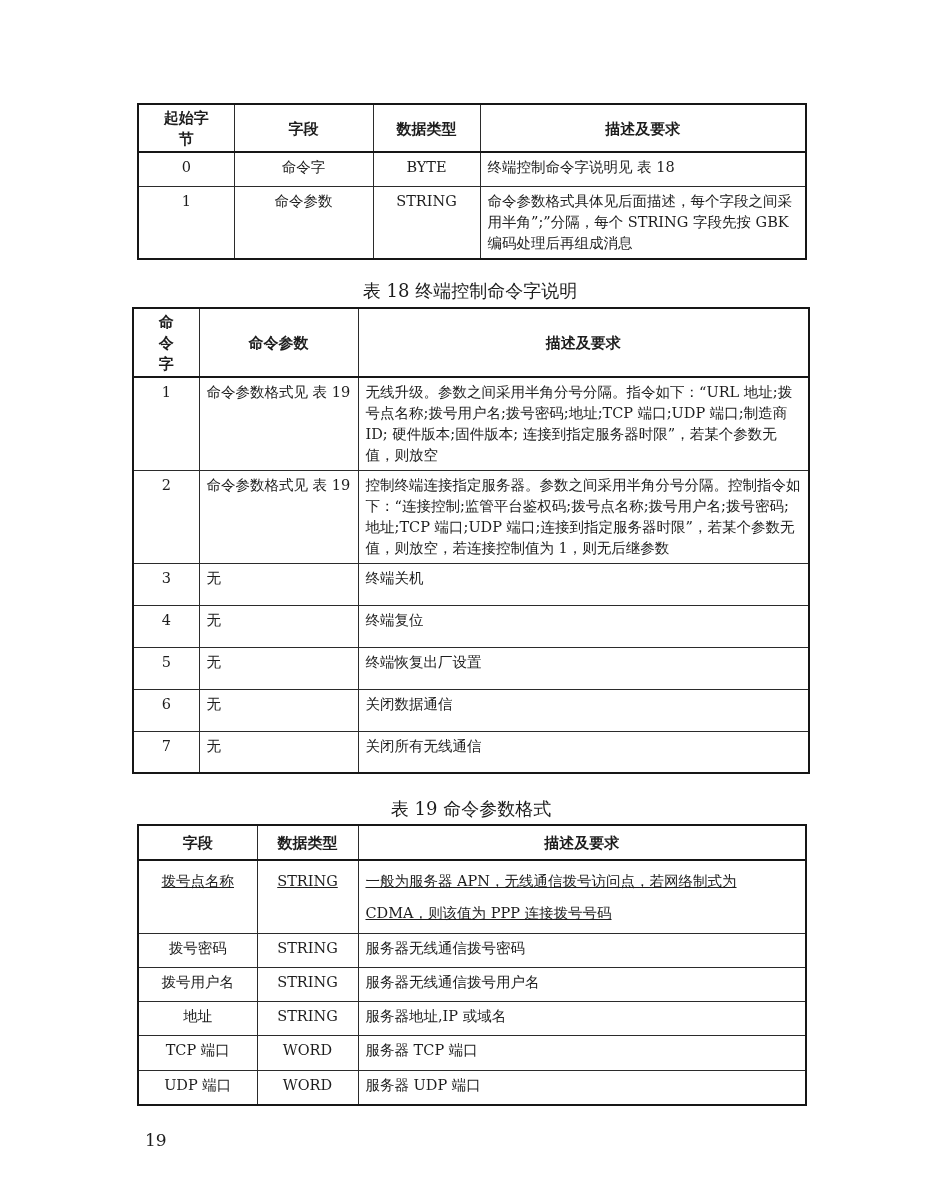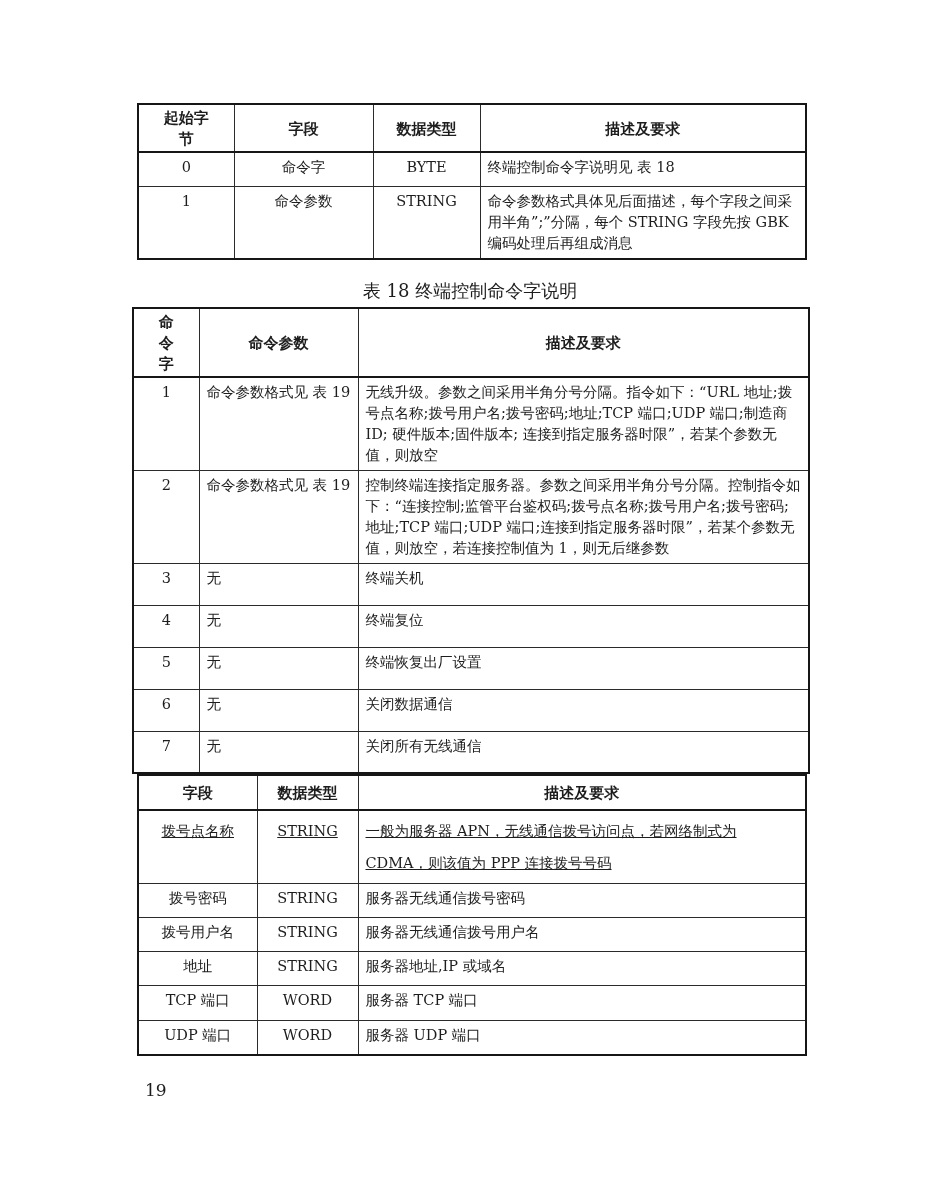--- a/index.html
+++ b/index.html
@@ -132,20 +132,21 @@
         <td class="vtop">关闭数据通信</td>
       </tr>
       <tr class="h42">
         <td class="ctr vtop">7</td>
         <td class="vtop">无</td>
         <td class="vtop">关闭所有无线通信</td>
       </tr>
     </tbody>
   </table>
 
+  <div class="caption cap19">表 19 命令参数格式</div>
   <table class="tbl t19">
     <colgroup>
         <col style="width:119px">
         <col style="width:101px">
         <col style="width:448px">
       </colgroup>
     <thead>
       <tr class="h35">
         <th>字段</th>
         <th>数据类型</th>

